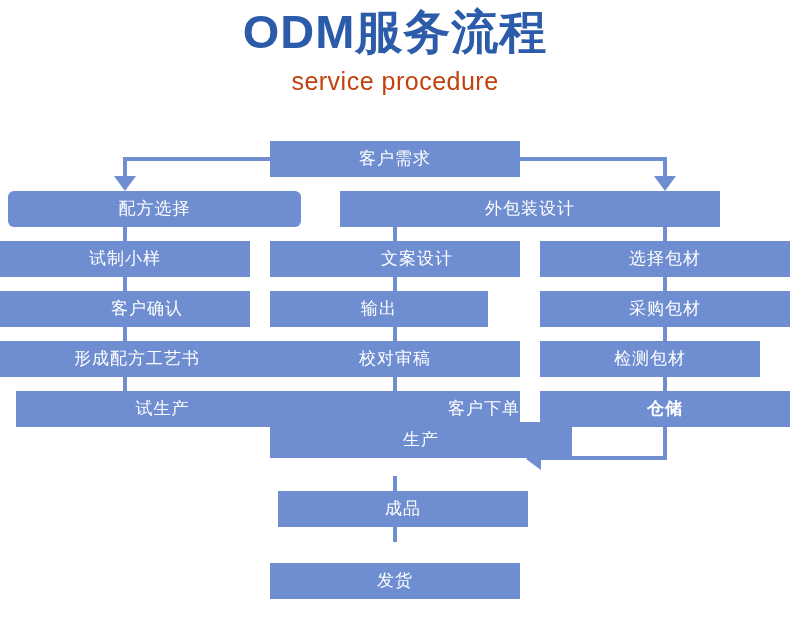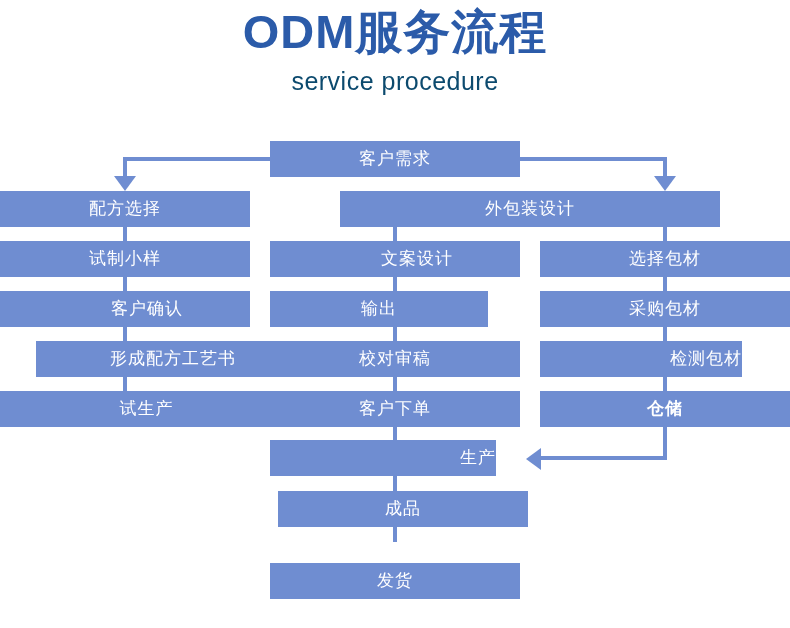--- a/index.html
+++ b/index.html
@@ -39,21 +39,21 @@
     color: #2b5ba9;
     letter-spacing: 1px;
     white-space: nowrap;
   }
   .subtitle {
     margin: 0;
     padding-top: 6px;
     font-size: 25px;
     line-height: 30px;
     font-weight: normal;
-    color: #0c4a6e;
+    color: #c2410c;
     letter-spacing: 0.5px;
     white-space: nowrap;
   }
 
   
   .flow {
     position: absolute;
     left: 0;
     top: 0;
     width: 790px;
@@ -143,36 +143,36 @@
     <div class="conn v" style="left:663px; top:376px; height:16px;"></div>
 
     <div class="arrow right" style="left:252px; top:400px;"></div>
 
     <div class="conn v" style="left:663px; top:426px; height:32px;"></div>
     <div class="conn h" style="left:540px; top:456px; width:127px;"></div>
     <div class="arrow left" style="left:526px; top:448px;"></div>
 
     <div class="node" style="left:270px; top:141px; width:250px;">客户需求</div>
 
-    <div class="node" style="left:0px; top:191px; width:250px;">配方选择</div>
+    <div class="node" style="left:8px; top:191px; width:293px;border-radius:6px;">配方选择</div>
     <div class="node" style="left:340px; top:191px; width:380px;">外包装设计</div>
 
     <div class="node" style="left:0px; top:241px; width:250px;">试制小样</div>
     <div class="node" style="left:0px; top:291px; width:250px;padding-left:44px;">客户确认</div>
-    <div class="node" style="left:0px; top:341px; width:274px;margin-left:36px;">形成配方工艺书</div>
-    <div class="node" style="left:0px; top:391px; width:293px;">试生产</div>
+    <div class="node" style="left:0px; top:341px; width:274px;">形成配方工艺书</div>
+    <div class="node" style="left:16px; top:391px; width:293px;">试生产</div>
 
     <div class="node" style="left:270px; top:241px; width:250px;padding-left:44px;">文案设计</div>
     <div class="node" style="left:270px; top:291px; width:218px;">输出</div>
     <div class="node" style="left:270px; top:341px; width:250px;">校对审稿</div>
-    <div class="node" style="left:270px; top:391px; width:250px;">客户下单</div>
+    <div class="node" style="left:270px; top:391px; width:250px;text-align:right;">客户下单</div>
 
     <div class="node" style="left:540px; top:241px; width:250px;">选择包材</div>
     <div class="node" style="left:540px; top:291px; width:250px;">采购包材</div>
-    <div class="node" style="left:540px; top:341px; width:202px;text-align:right;">检测包材</div>
+    <div class="node" style="left:540px; top:341px; width:220px;">检测包材</div>
     <div class="node" style="left:540px; top:391px; width:250px;font-weight:bold;">仓储</div>
 
-    <div class="node" style="left:270px; top:440px; width:226px;text-align:right;">生产</div>
+    <div class="node" style="left:270px; top:422px; width:302px;">生产</div>
     <div class="node" style="left:270px; top:491px; width:250px;margin-left:8px;">成品</div>
     <div class="node" style="left:270px; top:541px; width:250px;margin-top:22px;">发货</div>
 
   </div>
 </div>
 
 </body></html>

